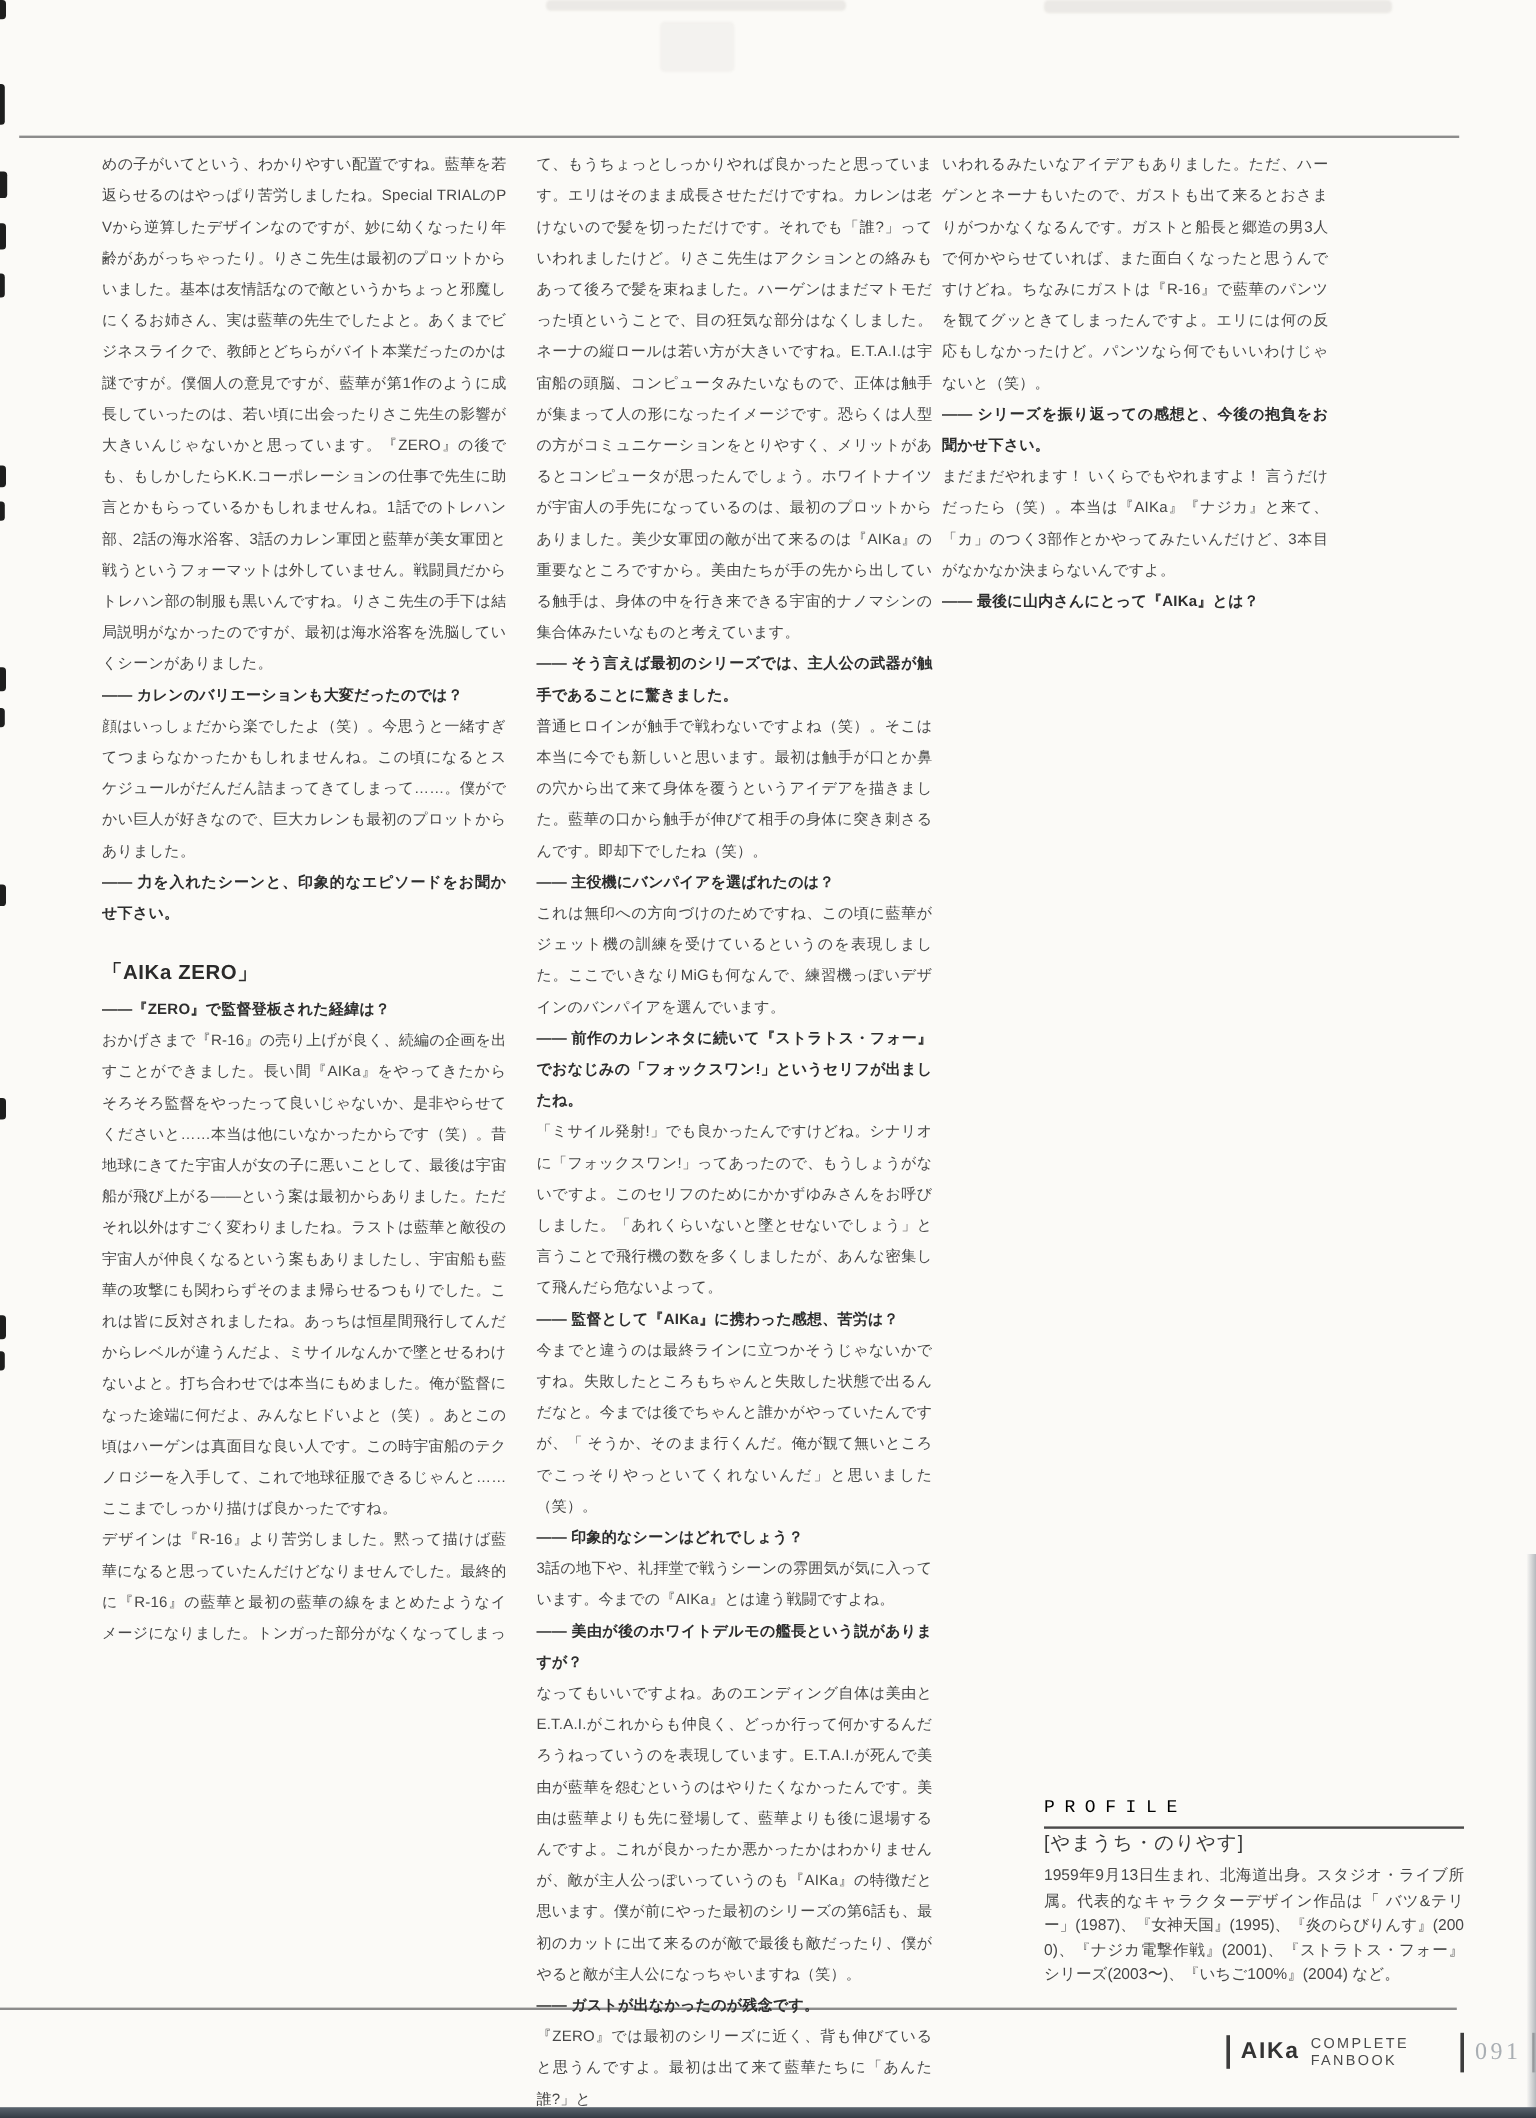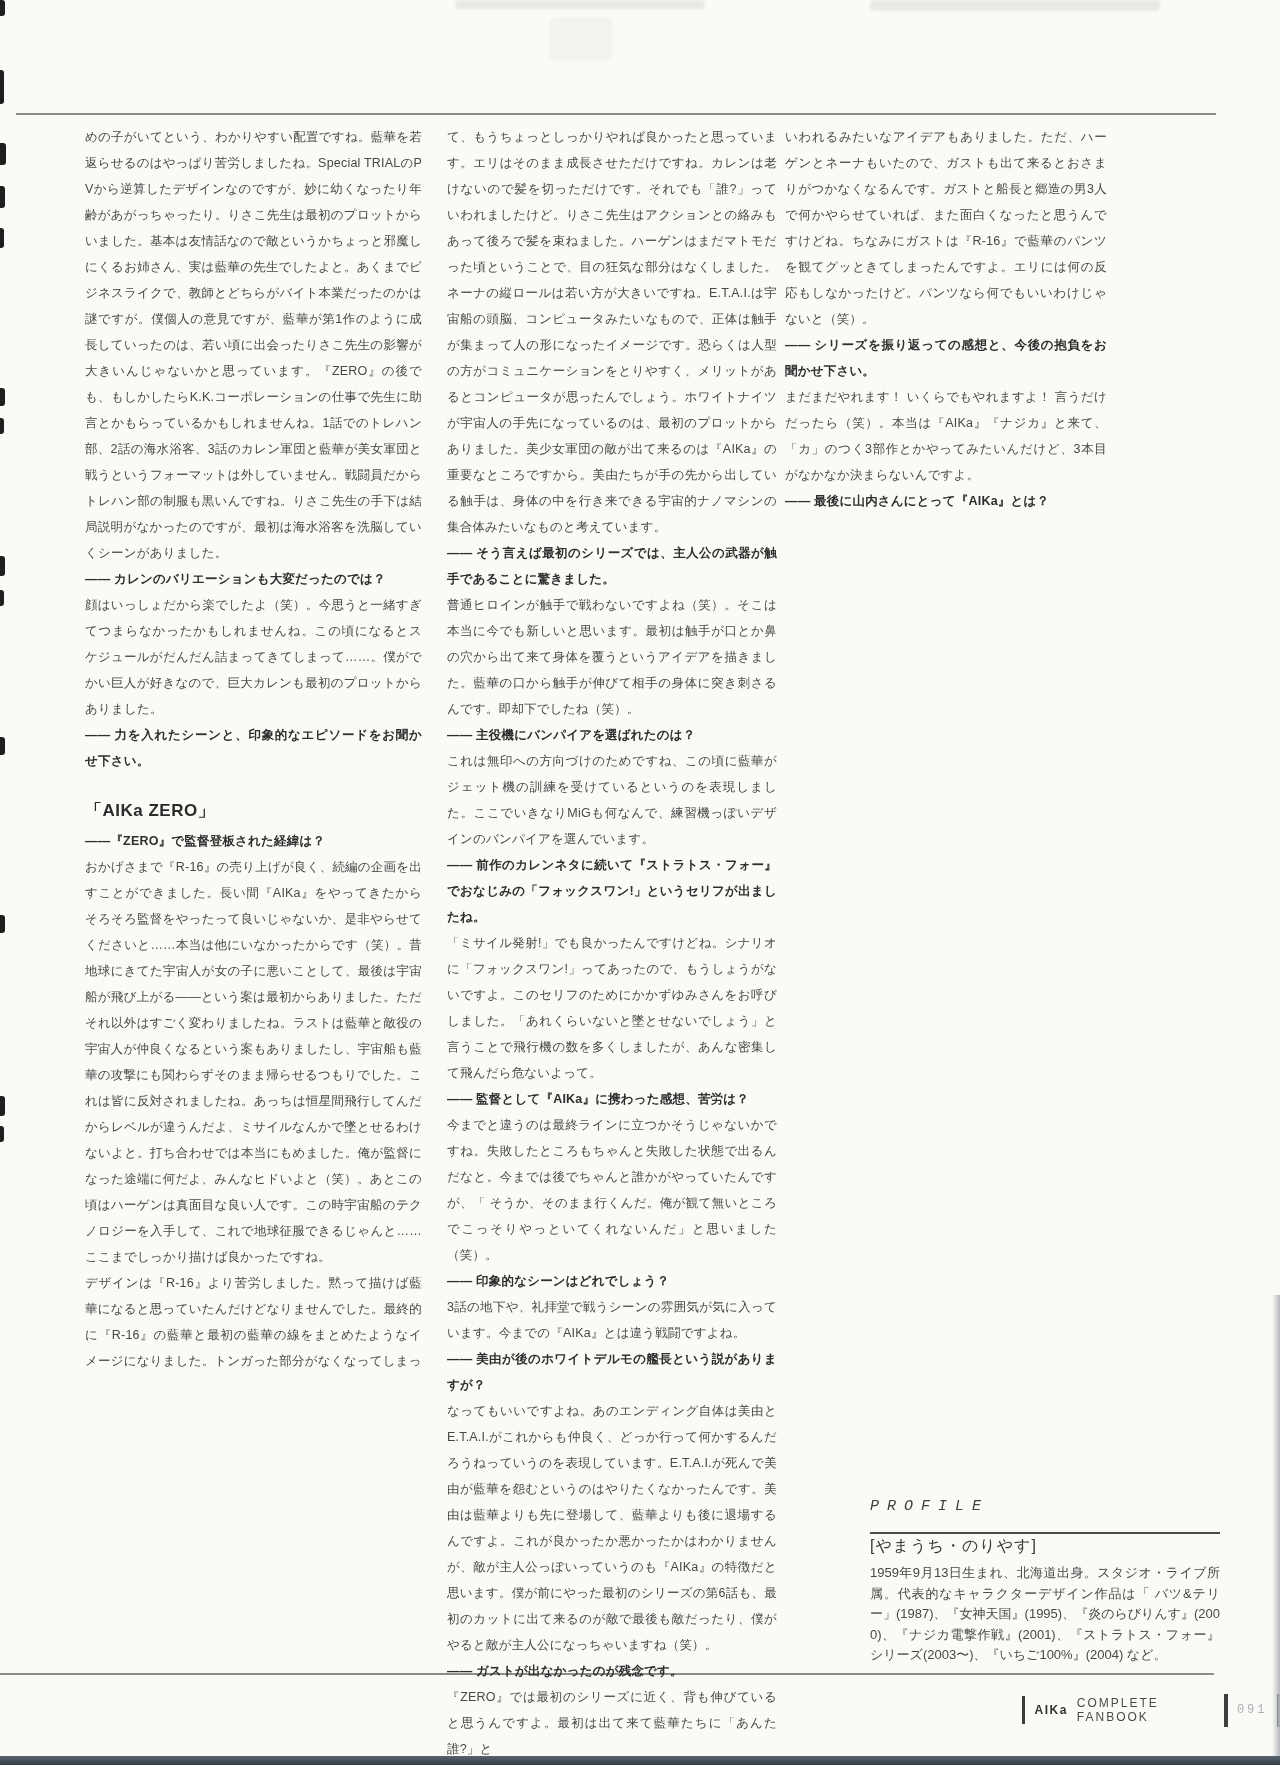--- a/index.html
+++ b/index.html
@@ -35,42 +35,41 @@
   .col-2{left:447px;width:330px;}
   .col-3{left:785px;width:322px;}
   .blk-p{color:var(--text);}
   .blk-q{color:var(--question-text);font-weight:bold;}
   .blk-h{color:#2b2b2b;font-weight:bold;font-size:17px;margin:24px 0 4px 0;letter-spacing:0.5px;}
 
   .profile{
     position:absolute;left:870px;top:1498px;width:350px;
   }
   .profile-title{
-    font-size:15px;letter-spacing:8px;color:#404040;
-    border-bottom:2px solid #4a4a4a;padding-bottom:17px;
+    font-size:15px;letter-spacing:8px;color:#000000;
+    border-bottom:2px solid #4a4a4a;padding-bottom:7px;
     font-family:"Liberation Mono","DejaVu Sans Mono",monospace;
-    font-style:italic;
   }
   .profile-name{font-size:16px;color:#383838;margin-top:2px;letter-spacing:1px;}
   .profile-bio{
     font-size:13px;line-height:20.5px;color:var(--text);
     margin-top:6px;text-align:justify;word-break:break-all;
   }
 
   .footer{
     position:absolute;left:1022px;top:1692px;height:36px;
     display:flex;align-items:center;gap:9px;
     font-family:"Liberation Sans","DejaVu Sans",sans-serif;
   }
   .fbar{width:4px;height:28px;background:#3d3d3d;}
   .fbar.tall{height:33px;}
-  .footer-brand-bold{font-size:12px;font-weight:bold;color:#333;letter-spacing:1.5px;}
+  .footer-brand-bold{font-size:19px;font-weight:bold;color:#333;letter-spacing:1.5px;}
   .footer-brand-rest{font-size:12px;color:var(--footer-text);letter-spacing:2px;}
-  .footer-page{font-size:12px;color:var(--page-number);letter-spacing:3px;
-    font-family:Liberation Mono, monospace;}
+  .footer-page{font-size:20px;color:var(--page-number);letter-spacing:3px;
+    font-family:Liberation Serif, serif;}
 
   
   .edge-mark{position:absolute;left:0;background:#1e1e1e;border-radius:0 3px 3px 0;}
   .bottom-band{
     position:absolute;left:0;bottom:0;width:100%;height:9px;
     background:linear-gradient(to bottom,#5a646e,var(--bottom-band));
   }
   .right-strip{
     position:absolute;right:0;top:1295px;width:8px;height:470px;
     background:linear-gradient(to right,rgba(150,155,160,0),#b4b9bd);

